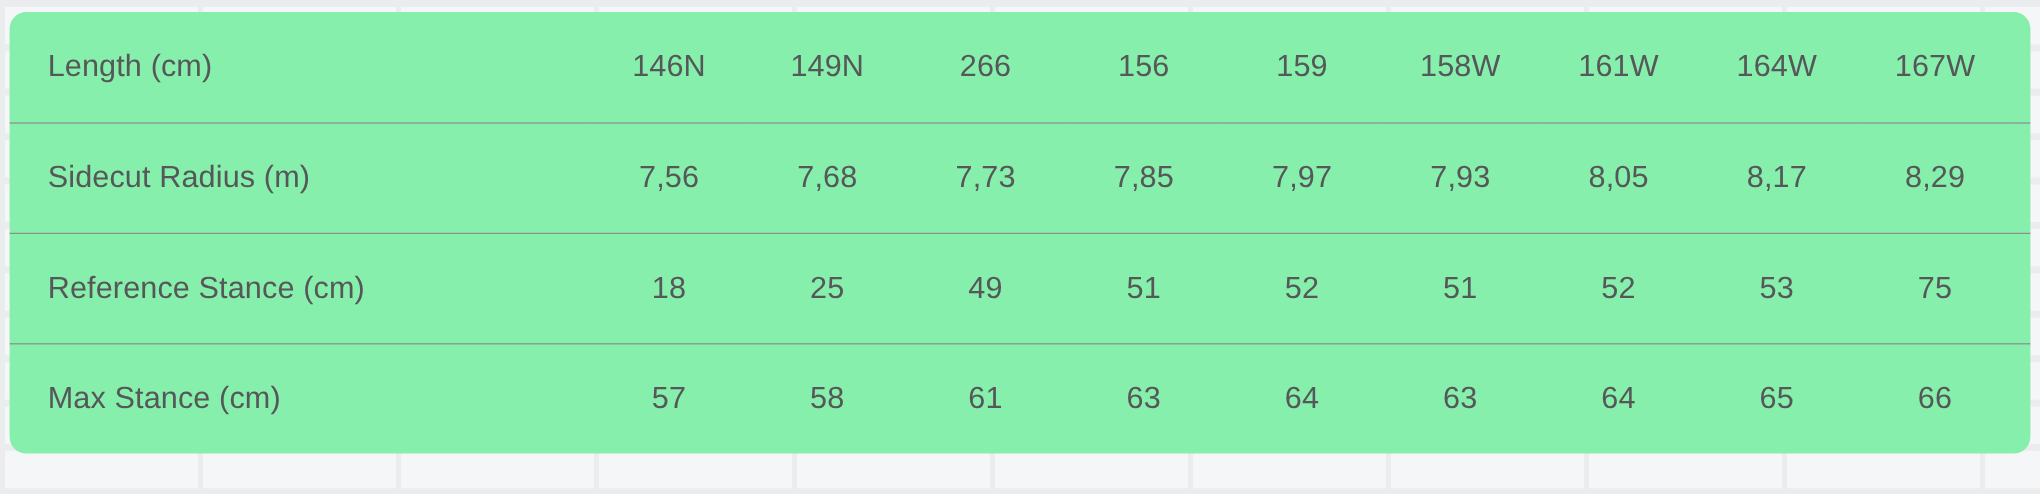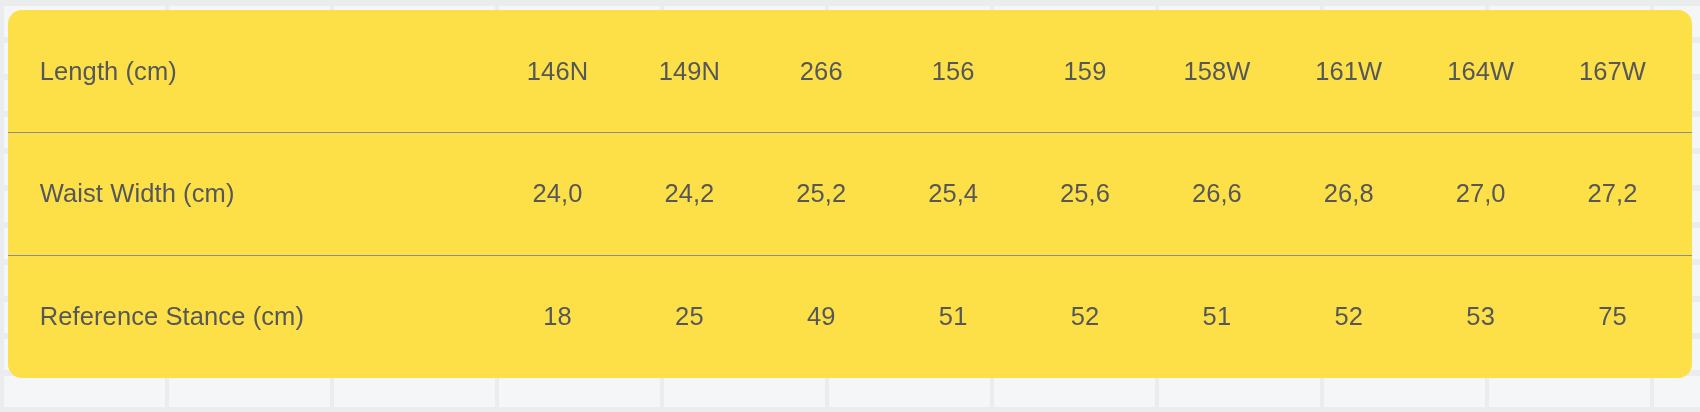--- a/index.html
+++ b/index.html
@@ -31,21 +31,21 @@
     background-image: linear-gradient(to bottom, #eaecee 0 6px, transparent 6px 100%);
     background-size: 100% 37px;
   }
 
   #spec-card {
     position: absolute;
     left: 8px;
     top: 10px;
     width: 1684px;
     height: 368px;
-    background: #fde047;
+    background: #86efac;
     border-radius: 14px;
     z-index: 1;
     box-sizing: border-box;
   }
 
   table.spec-table {
     width: 100%;
     height: 100%;
     border-collapse: collapse;
     table-layout: fixed;
@@ -112,48 +112,62 @@
         <td class="val">156</td>
         <td class="val">159</td>
         <td class="val">158W</td>
         <td class="val">161W</td>
         <td class="val">164W</td>
         <td class="val">167W</td>
         <td class="gutter-right"></td>
       </tr>
 
 
+
       <tr>
         <td class="gutter"></td>
-        <td class="row-label">Waist Width (cm)</td>
-        <td class="val">24,0</td>
-        <td class="val">24,2</td>
-        <td class="val">25,2</td>
-        <td class="val">25,4</td>
-        <td class="val">25,6</td>
-        <td class="val">26,6</td>
-        <td class="val">26,8</td>
-        <td class="val">27,0</td>
-        <td class="val">27,2</td>
+        <td class="row-label">Sidecut Radius (m)</td>
+        <td class="val">7,56</td>
+        <td class="val">7,68</td>
+        <td class="val">7,73</td>
+        <td class="val">7,85</td>
+        <td class="val">7,97</td>
+        <td class="val">7,93</td>
+        <td class="val">8,05</td>
+        <td class="val">8,17</td>
+        <td class="val">8,29</td>
         <td class="gutter-right"></td>
       </tr>
-
 
       <tr>
         <td class="gutter"></td>
         <td class="row-label">Reference Stance (cm)</td>
         <td class="val">18</td>
         <td class="val">25</td>
         <td class="val">49</td>
         <td class="val">51</td>
         <td class="val">52</td>
         <td class="val">51</td>
         <td class="val">52</td>
         <td class="val">53</td>
         <td class="val">75</td>
         <td class="gutter-right"></td>
       </tr>
 
 
+      <tr>
+        <td class="gutter"></td>
+        <td class="row-label">Max Stance (cm)</td>
+        <td class="val">57</td>
+        <td class="val">58</td>
+        <td class="val">61</td>
+        <td class="val">63</td>
+        <td class="val">64</td>
+        <td class="val">63</td>
+        <td class="val">64</td>
+        <td class="val">65</td>
+        <td class="val">66</td>
+        <td class="gutter-right"></td>
+      </tr>
 
     </tbody>
   </table>
 </div>
 
 </body></html>

